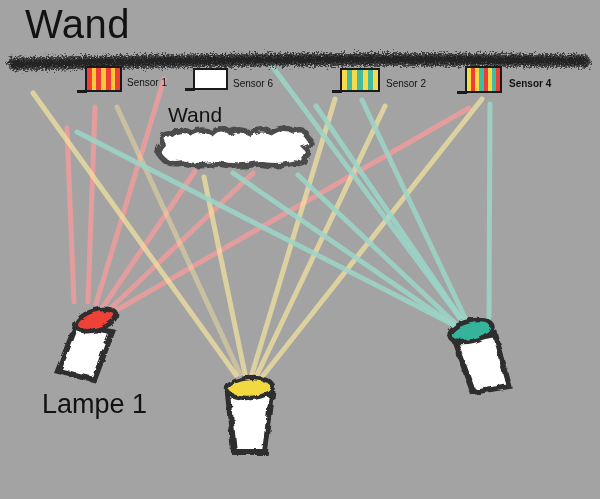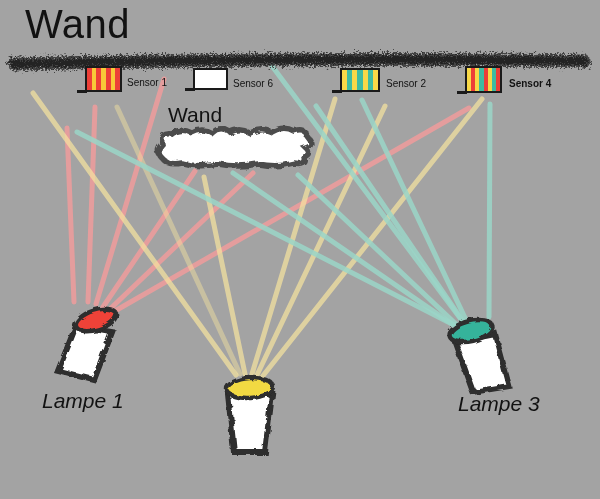--- a/index.html
+++ b/index.html
@@ -2,21 +2,21 @@
 <html><head>
 <meta charset="utf-8">
 <style>
   html,body{margin:0;padding:0;background:#ffffff;}
   #stage{position:relative;width:600px;height:499px;background:#a3a3a3;overflow:hidden;
          font-family:"Liberation Sans", sans-serif;color:#111;}
   #scene{position:absolute;left:0;top:0;z-index:1;}
   .txt{position:absolute;z-index:3;white-space:nowrap;color:#121212;}
   .title{left:25px;top:2px;font-size:40px;font-weight:500;letter-spacing:.5px;}
   .hand-label{left:168px;top:103px;font-size:21px;}
-  .lamp-label{font-size:21px;font-style:italic;}
+  .lamp-label{font-size:27px;}
   .lamp-label.l1{left:42px;top:389px;}
   .lamp-label.l2{left:221px;top:454px;}
   .lamp-label.l3{left:458px;top:392px;}
   .sensor-label{font-size:10px;}
   .sensor-label.s1{left:127px;top:77px;}
   .sensor-label.s2{left:233px;top:78px;}
   .sensor-label.s3{left:386px;top:78px;}
   .sensor-label.s4{left:509px;top:78px;font-weight:bold;}
   .sensor-box{position:absolute;z-index:2;border:2.5px solid #1a1a1a;background:#ffffff;
               box-sizing:border-box;}
@@ -136,15 +136,14 @@
       </div>
     </div>
 
   <div class="txt title">Wand</div>
   <div class="txt hand-label">Wand</div>
   <div class="txt sensor-label s1">Sensor 1</div>
   <div class="txt sensor-label s2">Sensor 6</div>
   <div class="txt sensor-label s3">Sensor 2</div>
   <div class="txt sensor-label s4">Sensor 4</div>
   <div class="txt lamp-label l1">Lampe 1</div>
-  <div class="txt lamp-label l3">Lampe 3</div>
 
 </div>
 
 </body></html>

